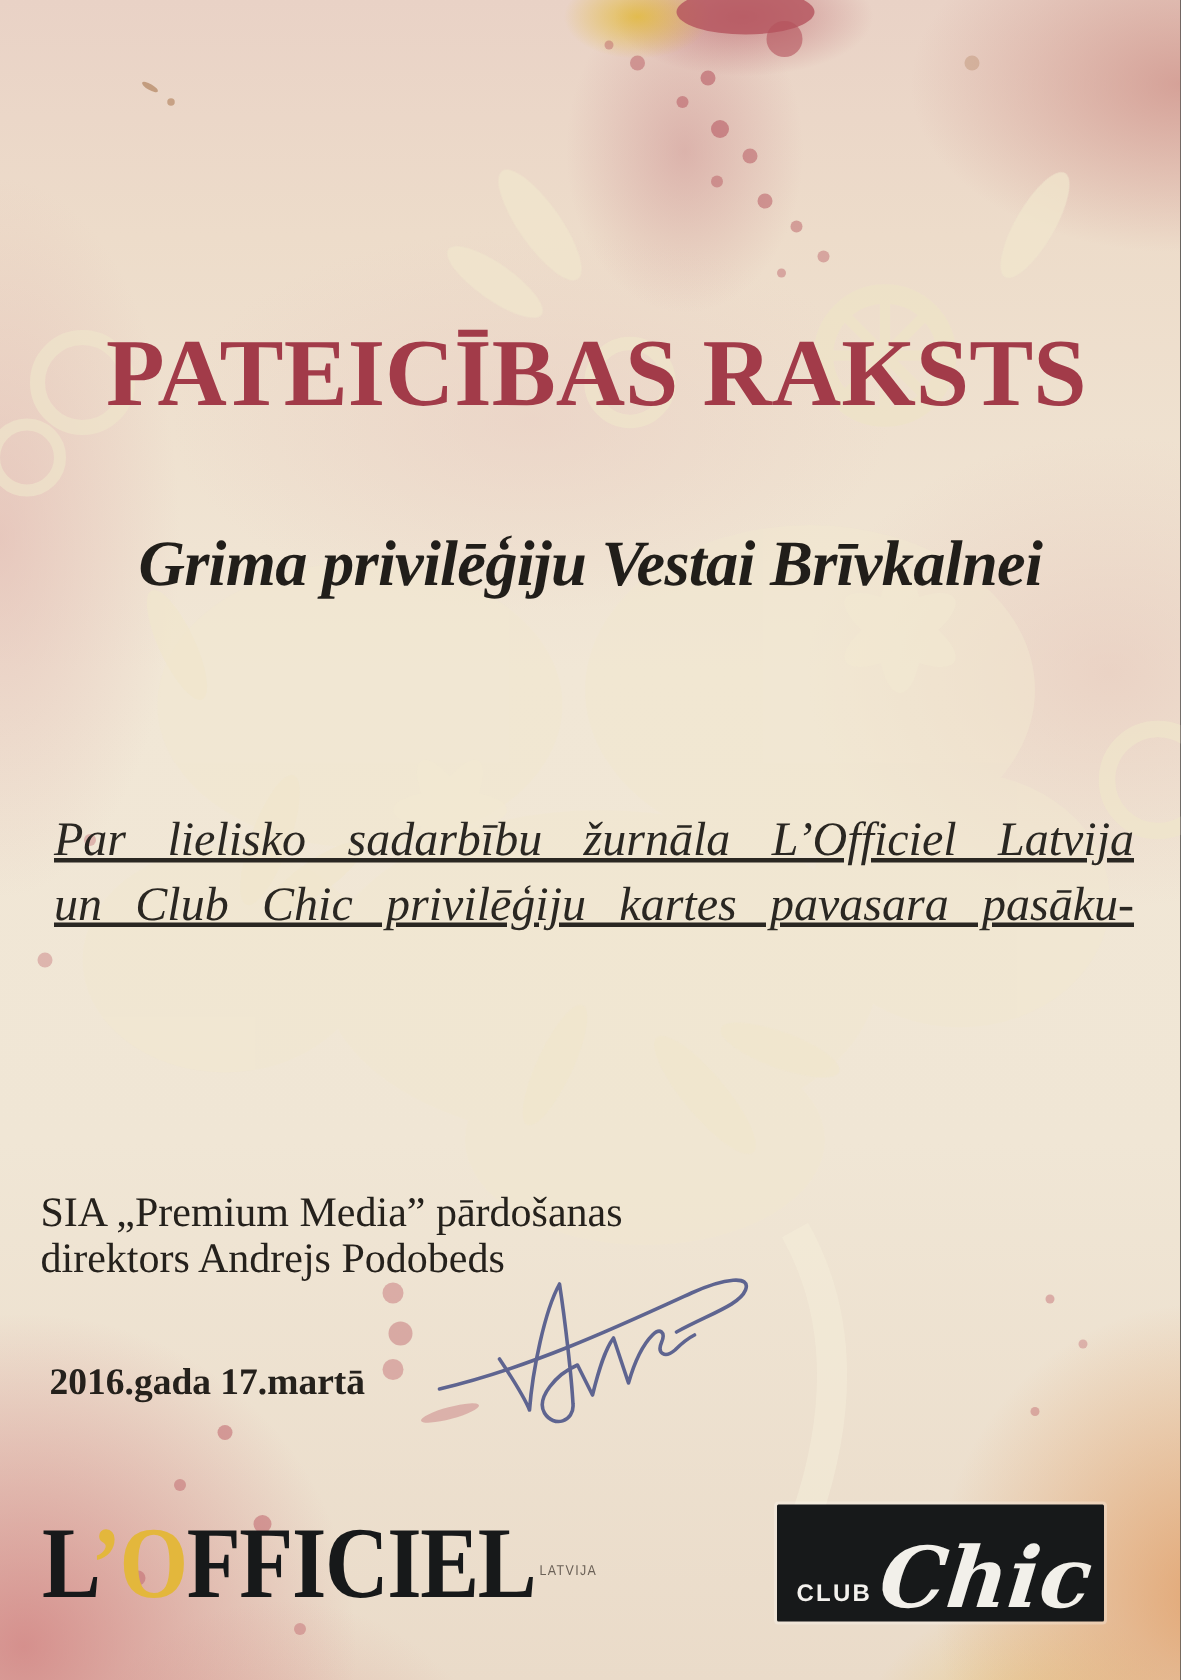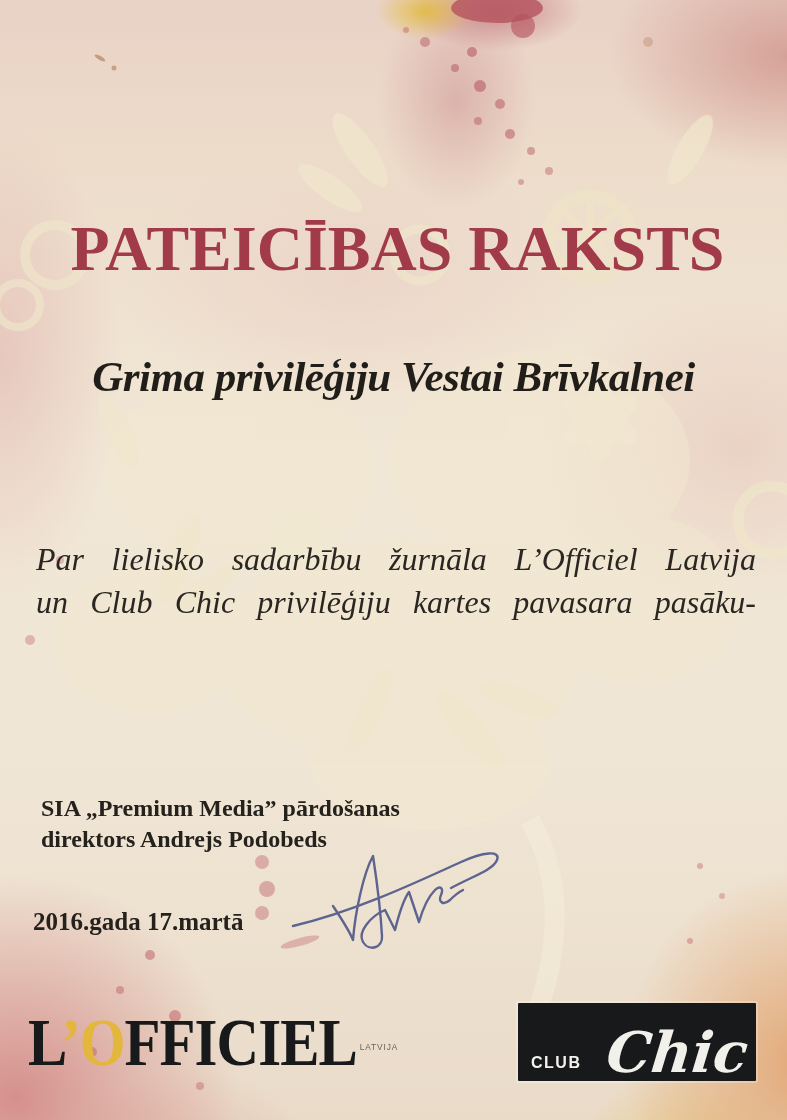--- a/index.html
+++ b/index.html
@@ -35,26 +35,27 @@
   .recipient {
     left:0; right:0; top:352px;
     text-align:center; white-space:nowrap;
     font-size:43px; font-weight:bold; font-style:italic;
     color:#211e1a; letter-spacing:-0.5px;
   }
   .bodytext {
     left:36px; width:720px; top:538px;
     font-size:32px; font-style:italic; line-height:43px;
     color:#2a2722;
+    text-decoration:underline;
   }
   .body-line { display:block; text-align:justify; text-align-last:justify; }
   .body-line.last { text-align:left; text-align-last:left; }
   .signatory {
-    left:41px; top:793px;
-    font-size:24px; font-weight:bold; line-height:31px;
+    left:27px; top:793px;
+    font-size:28px; font-weight:normal; line-height:31px;
     color:#25211c;
   }
   .dateline {
     left:33px; top:908px;
     font-size:25px; font-weight:bold;
     color:#25211c;
   }
   .sig-svg { position:absolute; left:283px; top:826px; z-index:3; }
 
   .lofficiel {
@@ -65,21 +66,21 @@
     color:#17191a;
   }
   .lof-gold { color:#e3b73c; }
   .lof-region {
     font-family:"Liberation Sans", sans-serif;
     font-size:9px; font-weight:normal; letter-spacing:1px;
     color:#6b6157; vertical-align:top;
     position:relative; top:4px; margin-left:3px;
   }
   .clubchic {
-    left:518px; top:1003px; width:238px; height:78px;
+    left:518px; top:1003px; width:218px; height:78px;
     background:#17191a; border-radius:1px;
     box-shadow:0 0 0 2px rgba(255,255,255,.25);
   }
   .cc-club {
     position:absolute; left:13px; bottom:9px;
     font-family:"Liberation Sans", sans-serif;
     font-size:16px; font-weight:bold; letter-spacing:1.5px;
     color:#f4f2ee;
   }
   .cc-chic {

